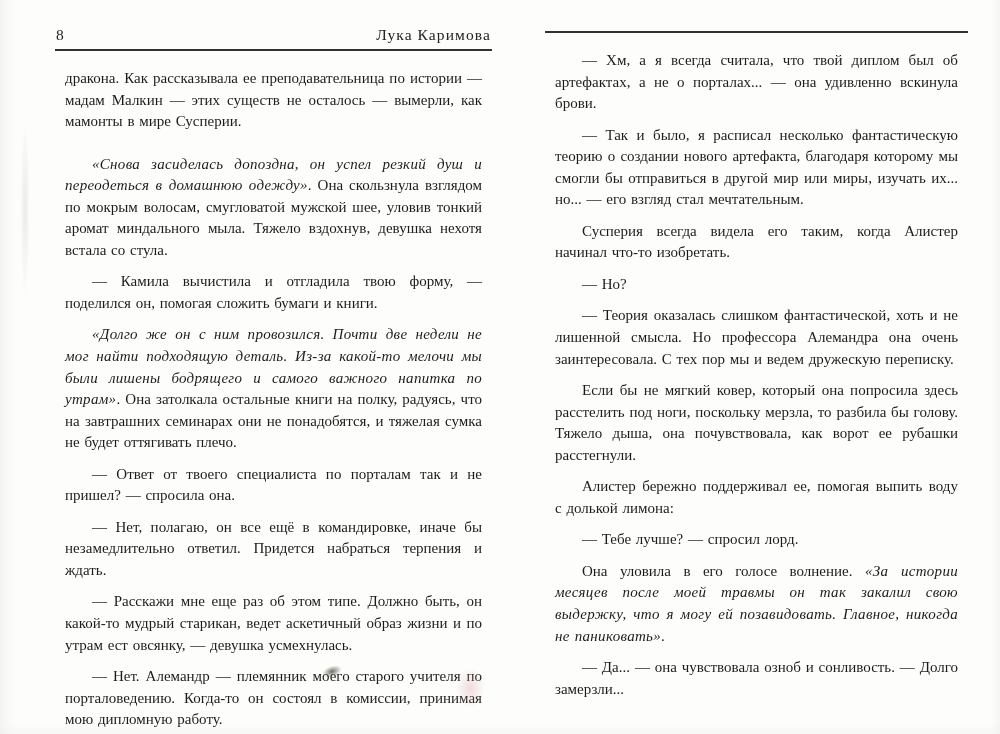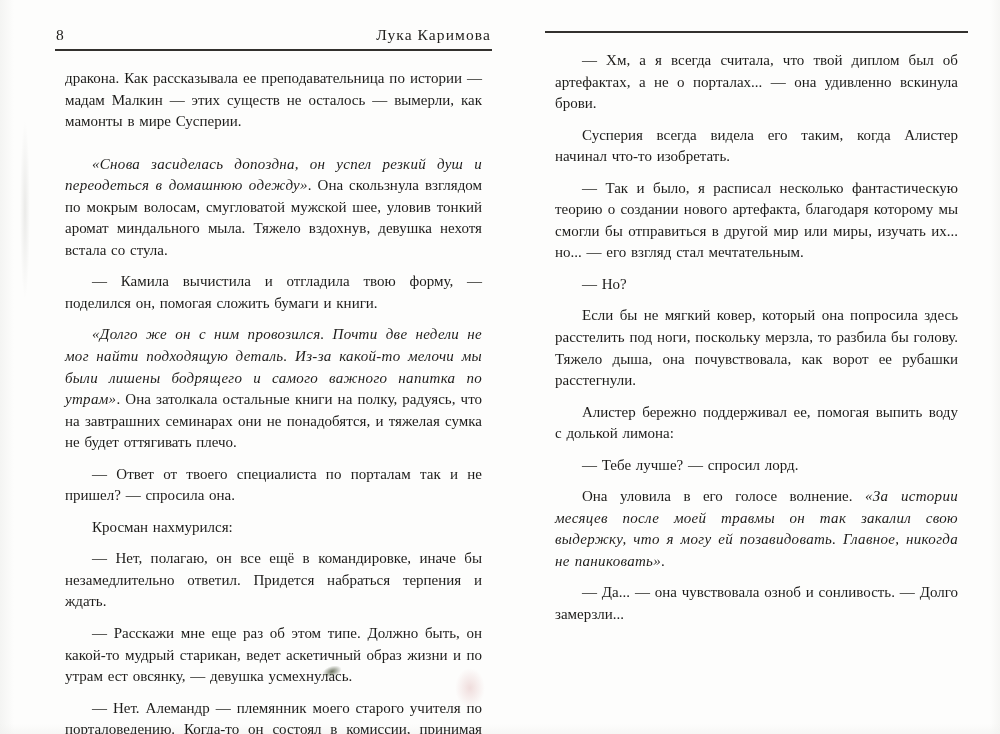--- a/index.html
+++ b/index.html
@@ -75,34 +75,34 @@
       <span class="pnum">8</span>
       <span class="ptitle">Лука Каримова</span>
     </div>
     <div class="rule"></div>
     <div class="pagebody">
         <p class="no-indent"><span>дракона. Как рассказывала ее преподавательница по истории — мадам Малкин — этих существ не осталось — вымерли, как мамонты в мире Сусперии.</span></p>
         <p class="gap-before"><span class="italic">«Снова засиделась допоздна, он успел резкий душ и переодеться в домашнюю одежду»</span><span>. Она скользнула взглядом по мокрым волосам, смугловатой мужской шее, уловив тонкий аромат миндального мыла. Тяжело вздохнув, девушка нехотя встала со стула.</span></p>
         <p><span>— Камила вычистила и отгладила твою форму, — поделился он, помогая сложить бумаги и книги.</span></p>
         <p><span class="italic">«Долго же он с ним провозился. Почти две недели не мог найти подходящую деталь. Из-за какой-то мелочи мы были лишены бодрящего и самого важного напитка по утрам»</span><span>. Она затолкала остальные книги на полку, радуясь, что на завтрашних семинарах они не понадобятся, и тяжелая сумка не будет оттягивать плечо.</span></p>
         <p><span>— Ответ от твоего специалиста по порталам так и не пришел? — спросила она.</span></p>
-        <p><span>Кросман нахмурился:</span></p>
         <p><span>— Нет, полагаю, он все ещё в командировке, иначе бы незамедлительно ответил. Придется набраться терпения и ждать.</span></p>
         <p><span>— Расскажи мне еще раз об этом типе. Должно быть, он какой-то мудрый старикан, ведет аскетичный образ жизни и по утрам ест овсянку, — девушка усмехнулась.</span></p>
         <p><span>— Нет. Алемандр — племянник моего старого учителя по порталоведению. Когда-то он состоял в комиссии, принимая мою дипломную работу.</span></p>
       </div>
   </div>
 
   <div class="page page-right">
     <div class="rule"></div>
     <div class="pagebody">
         <p><span>— Хм, а я всегда считала, что твой диплом был об артефактах, а не о порталах... — она удивленно вскинула брови.</span></p>
+        <p><span>— Так и было, я расписал несколько фантастическую теорию о создании нового артефакта, благодаря которому мы смогли бы отправиться в другой мир или миры, изучать их... но... — его взгляд стал мечтательным.</span></p>
         <p><span>Сусперия всегда видела его таким, когда Алистер начинал что-то изобретать.</span></p>
-        <p><span>— Так и было, я расписал несколько фантастическую теорию о создании нового артефакта, благодаря которому мы смогли бы отправиться в другой мир или миры, изучать их... но... — его взгляд стал мечтательным.</span></p>
         <p><span>— Но?</span></p>
+        <p><span>— Теория оказалась слишком фантастической, хоть и не лишенной смысла. Но профессора Алемандра она очень заинтересовала. С тех пор мы и ведем дружескую переписку.</span></p>
         <p><span>Если бы не мягкий ковер, который она попросила здесь расстелить под ноги, поскольку мерзла, то разбила бы голову. Тяжело дыша, она почувствовала, как ворот ее рубашки расстегнули.</span></p>
         <p><span>Алистер бережно поддерживал ее, помогая выпить воду с долькой лимона:</span></p>
         <p><span>— Тебе лучше? — спросил лорд.</span></p>
         <p><span>Она уловила в его голосе волнение. </span><span class="italic">«За истории месяцев после моей травмы он так закалил свою выдержку, что я могу ей позавидовать. Главное, никогда не паниковать»</span><span>.</span></p>
         <p><span>— Да... — она чувствовала озноб и сонливость. — Долго замерзли...</span></p>
       </div>
   </div>
 
   <div class="smudge smudge-ink"></div>
   <div class="smudge smudge-pink"></div>

